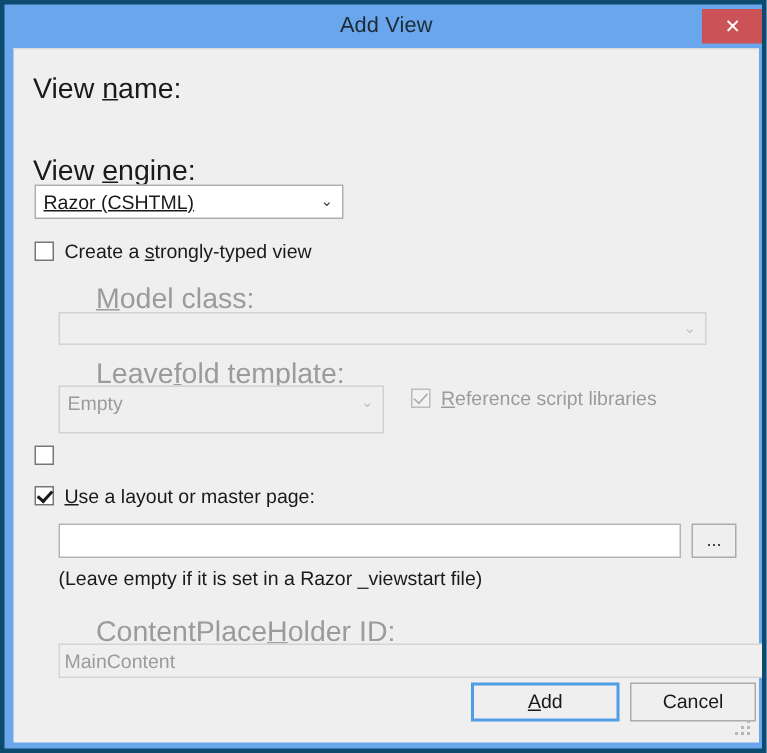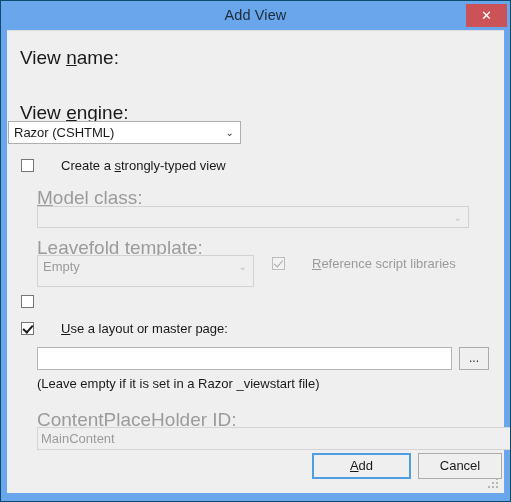--- a/index.html
+++ b/index.html
@@ -15,21 +15,21 @@
   }
 
   
   .window {
     position: absolute;
     left: 0; top: 0;
     width: 511px;
     height: 502px;
     box-sizing: border-box;
     background: #6aa6ec;
-    border: 1px solid #0c4a6e;
+    border: 3px solid #0c4a6e;
     overflow: hidden;
   }
 
   .titlebar {
     position: absolute;
     left: 0; top: 0;
     width: 509px;
     height: 29px;
   }
   .title-text {
@@ -69,21 +69,21 @@
     border-top: 1px solid #dcdcdc;
     box-sizing: border-box;
   }
 
   .label {
     position: absolute;
     font-size: 19px;
     color: #1a1a1a;
     white-space: nowrap;
   }
-  .label.dim { color: #9b9b9b; }
+  .label.dim { color: #9b9b9b; margin-left: 25px; }
   .label u { text-decoration: underline; }
 
   
   .textbox {
     position: absolute;
     box-sizing: border-box;
     background: #ffffff;
     border: 1px solid #b4b4b4;
     font-size: 13px;
     color: #1a1a1a;
@@ -145,21 +145,20 @@
     border: 1px solid #d2d2d2;
   }
   .combo.modelclass .chev { color: #c0c0c0; }
 
   
   .checkrow {
     position: absolute;
     display: flex;
     align-items: center;
     white-space: nowrap;
-    gap: 20px;
   }
   .checkbox {
     width: 13px;
     height: 13px;
     box-sizing: border-box;
     background: #ffffff;
     border: 1px solid #767676;
     position: relative;
     flex: 0 0 auto;
   }
@@ -252,21 +251,21 @@
   <div class="titlebar">
     <div class="title-text">Add View</div>
     <div class="close-button">✕</div>
   </div>
 
   <div class="client">
 
     <div class="label" style="left:13px; top:16px;"><span>View </span><u>n</u><span>ame:</span></div>
 
     <div class="label" style="left:13px; top:71px;"><span>View </span><u>e</u><span>ngine:</span></div>
-    <div class="combo boxed" style="left:1px; top:90px; width:233px; height:23px;"><span>Razor (CSHTML)</span><span class="chev">⌄</span></div>
+    <div class="combo boxed" style="left:14px; top:90px; width:206px; height:23px;text-decoration:underline;"><span>Razor (CSHTML)</span><span class="chev">⌄</span></div>
 
     <div class="checkrow" style="left:14px; top:127px;">
       <span class="checkbox"></span>
       <span class="cb-label"><span>Create a </span><u>s</u><span>trongly-typed view</span></span>
     </div>
 
     <div class="label dim" style="left:30px; top:156px;"><u>M</u><span>odel class:</span></div>
     <div class="combo modelclass" style="left:30px; top:175px; width:432px; height:22px;"><span></span><span class="chev">⌄</span></div>
 
     <div class="label dim" style="left:30px; top:206px;"><span>Leave</span><u>f</u><span>old template:</span></div>

